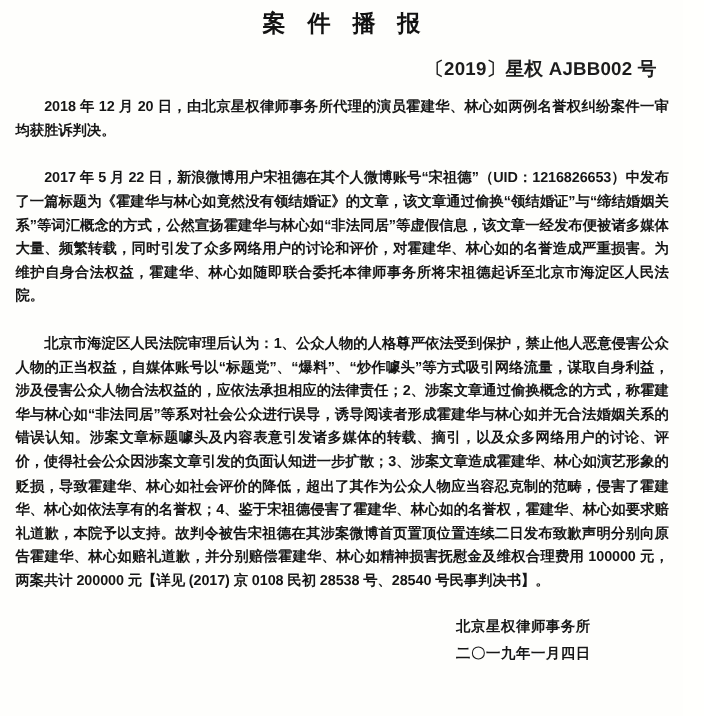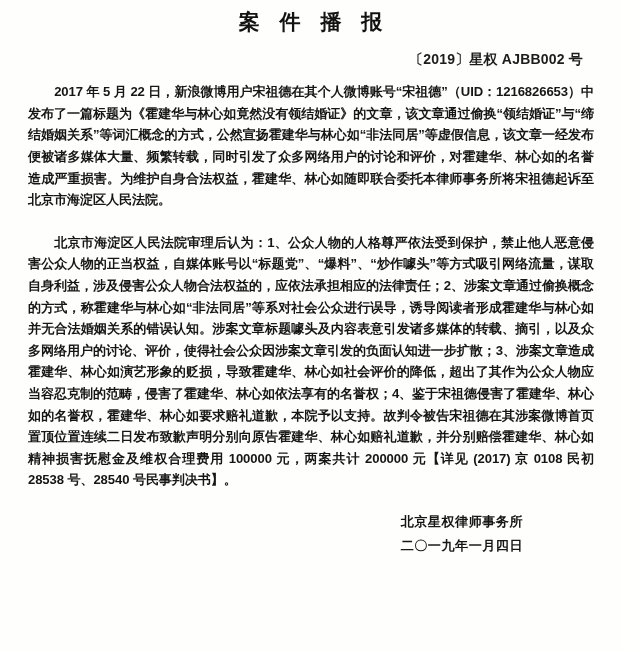--- a/index.html
+++ b/index.html
@@ -14,38 +14,38 @@
     color: #1a1a1a;
     overflow: hidden;
   }
 
   .page {
     position: relative;
     width: 621px;
     height: 651px;
     background: #fefefc;
     box-sizing: border-box;
-    padding: 0 24px;
+    padding: 0 10px;
   }
 
   .doc-title {
     text-align: center;
     font-family: "Liberation Sans", "DejaVu Sans", sans-serif;
     font-weight: bold;
     font-size: 21px;
     letter-spacing: 7px;
     padding-top: 9px;
     padding-left: 7px;
     line-height: 1.25;
     color: #121212;
   }
 
   .doc-number {
     text-align: right;
-    font-size: 14px;
+    font-size: 17px;
     font-family: "Liberation Sans", "DejaVu Sans", sans-serif;
     font-weight: bold;
     margin-top: 16px;
     padding-right: 14px;
     color: #1c1c1c;
     letter-spacing: 0.2px;
   }
 
   .body-block {
     margin-top: 12px;
@@ -87,20 +87,21 @@
 </head>
 <body>
 
 <div class="page">
 
   <div class="doc-title">案 件 播 报</div>
 
   <div class="doc-number">〔2019〕星权 AJBB002 号</div>
 
   <div class="body-block">
+    <p class="para">2018 年 12 月 20 日，由北京星权律师事务所代理的演员霍建华、林心如两例名誉权纠纷案件一审均获胜诉判决。</p>
     <p class="para">2017 年 5 月 22 日，新浪微博用户宋祖德在其个人微博账号“宋祖德”（UID：1216826653）中发布了一篇标题为《霍建华与林心如竟然没有领结婚证》的文章，该文章通过偷换“领结婚证”与“缔结婚姻关系”等词汇概念的方式，公然宣扬霍建华与林心如“非法同居”等虚假信息，该文章一经发布便被诸多媒体大量、频繁转载，同时引发了众多网络用户的讨论和评价，对霍建华、林心如的名誉造成严重损害。为维护自身合法权益，霍建华、林心如随即联合委托本律师事务所将宋祖德起诉至北京市海淀区人民法院。</p>
     <p class="para">北京市海淀区人民法院审理后认为：1、公众人物的人格尊严依法受到保护，禁止他人恶意侵害公众人物的正当权益，自媒体账号以“标题党”、“爆料”、“炒作噱头”等方式吸引网络流量，谋取自身利益，涉及侵害公众人物合法权益的，应依法承担相应的法律责任；2、涉案文章通过偷换概念的方式，称霍建华与林心如“非法同居”等系对社会公众进行误导，诱导阅读者形成霍建华与林心如并无合法婚姻关系的错误认知。涉案文章标题噱头及内容表意引发诸多媒体的转载、摘引，以及众多网络用户的讨论、评价，使得社会公众因涉案文章引发的负面认知进一步扩散；3、涉案文章造成霍建华、林心如演艺形象的贬损，导致霍建华、林心如社会评价的降低，超出了其作为公众人物应当容忍克制的范畴，侵害了霍建华、林心如依法享有的名誉权；4、鉴于宋祖德侵害了霍建华、林心如的名誉权，霍建华、林心如要求赔礼道歉，本院予以支持。故判令被告宋祖德在其涉案微博首页置顶位置连续二日发布致歉声明分别向原告霍建华、林心如赔礼道歉，并分别赔偿霍建华、林心如精神损害抚慰金及维权合理费用 100000 元，两案共计 200000 元【详见 (2017) 京 0108 民初 28538 号、28540 号民事判决书】。</p>
   </div>
 
   <div class="signature">
     <div>北京星权律师事务所</div>
     <div>二〇一九年一月四日</div>
   </div>
 
 </div>

